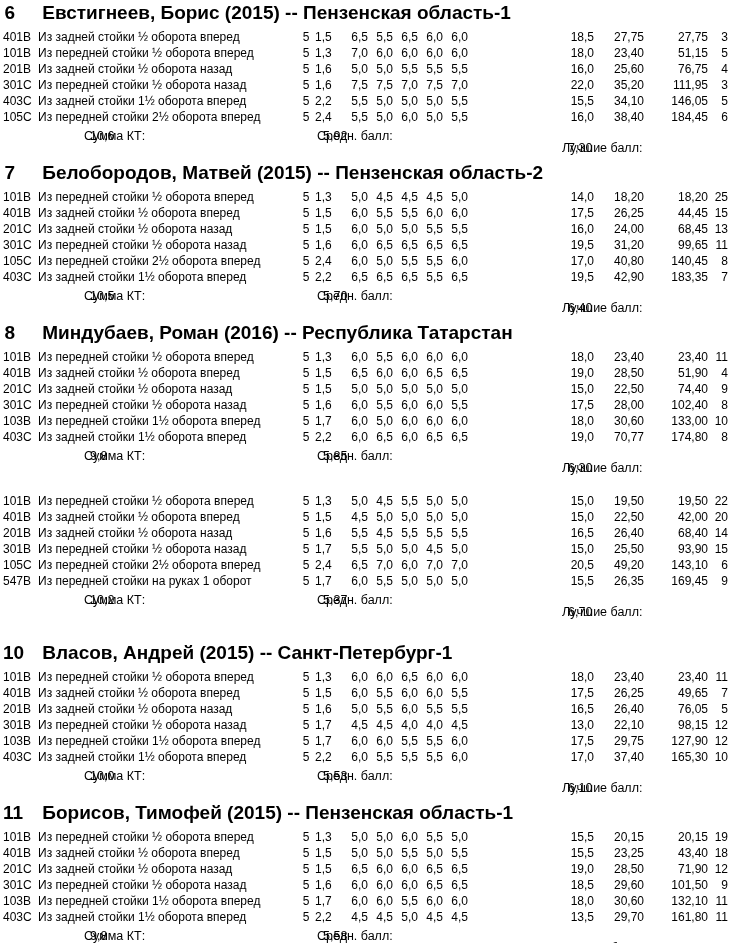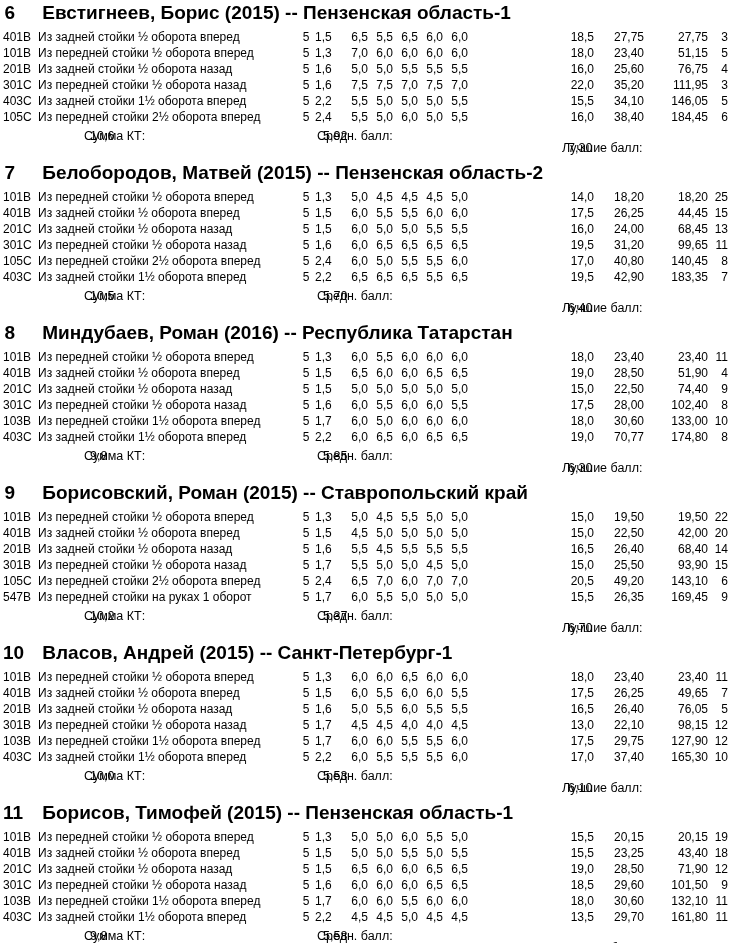--- a/index.html
+++ b/index.html
@@ -357,24 +357,20 @@
   </div>
 </div>
     <div class="summary">
       <span class="s-kt"><span>Сумма КТ:</span><span class="val">9,8</span></span>
       <span class="s-avg"><span>Средн. балл:</span><span class="val">5,85</span></span>
       <span class="s-best"><span>Лучшие балл:</span><span class="val">6,30</span></span>
     </div>
   </section>
 
   <section class="block">
-    <div class="block-header">
-      <span class="num">9</span>
-      <span class="name">Борисовский, Роман (2015) -- Ставропольский край</span>
-    </div>
     <div class="rows">
   <div class="row">
     <span class="c-code">101B</span>
     <span class="c-desc">Из передней стойки ½ оборота вперед</span>
     <span class="c-n">5</span>
     <span class="c-dd">1,3</span>
     <span class="c-j0">5,0</span>
     <span class="c-j1">4,5</span>
     <span class="c-j2">5,5</span>
     <span class="c-j3">5,0</span>

